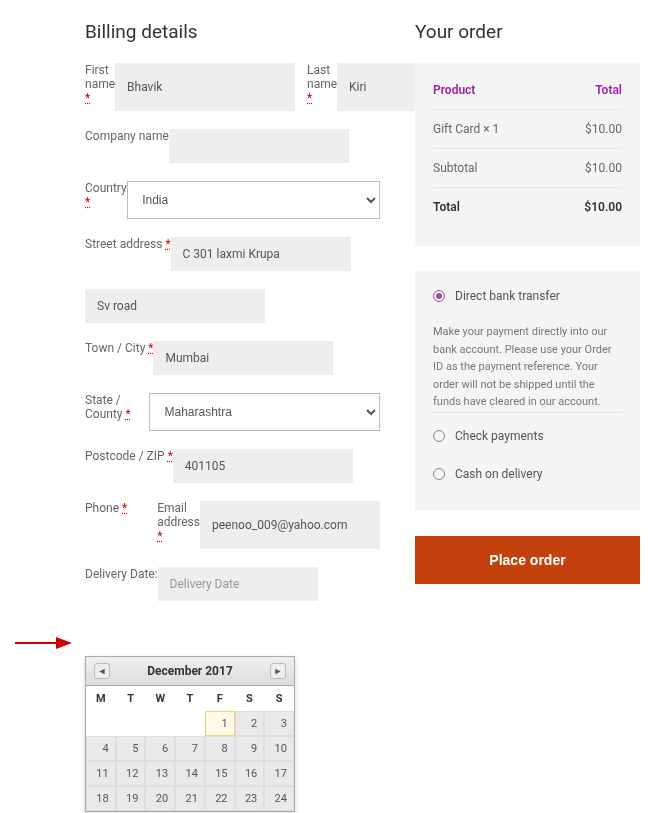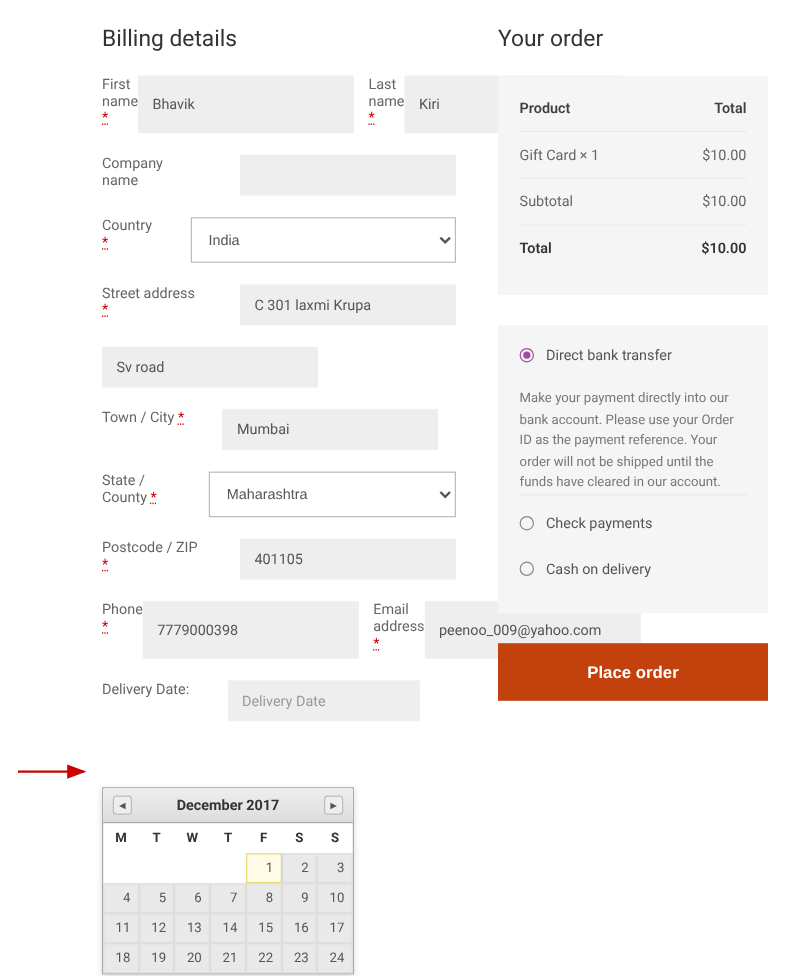--- a/index.html
+++ b/index.html
@@ -3,36 +3,36 @@
   <meta charset="utf-8">
   <style>
     * { box-sizing: border-box; margin: 0; padding: 0; }
     body { font-family: -apple-system, BlinkMacSystemFont, "Segoe UI", Roboto, sans-serif; color: #333; background: #fff; width: 665px; }
     .container { display: flex; padding: 20px 0 0 85px; gap: 35px; }
     .billing { width: 295px; }
     .order { width: 225px; flex-shrink: 0; }
     h2 { font-size: 19px; font-weight: 400; color: #333; margin-bottom: 20px; }
     .row { display: flex; gap: 12px; margin-bottom: 18px; }
     .field { flex: 1; display: flex; flex-direction: row; }
-    .field.full { width: 100%; gap: 32px; }
+    .field.full { width: 100%; }
     label { font-size: 12px; color: #666; margin-bottom: 6px; }
     .req { color: #c00; text-decoration: underline dotted; }
     input[type=text], textarea { border: none; background: #eee; padding: 10px 12px; font-size: 12px; color: #555; font-family: inherit; }
     input[type=text]::placeholder, textarea::placeholder { color: #999; }
     select { border: 1px solid #bbb; background: #fff; padding: 6px 10px; font-size: 12px; color: #555; width: 100%; height: 38px; }
     textarea { resize: vertical; height: 55px; }
     .arrow { position: absolute; left: 15px; top: 634px; }
     .arrow svg { display: block; }
     
     .order-box { background: #f5f5f5; padding: 20px 18px; margin-bottom: 25px; }
     .order-row { display: flex; justify-content: space-between; font-size: 12px; padding: 12px 0; border-top: 1px solid rgba(0,0,0,0.05); }
     .order-row:first-child { border-top: none; font-weight: 600; color: #333; padding-top: 0; }
     .order-row .olabel { color: #666; }
     .order-row .oval { color: #666; }
-    .order-row.head .olabel, .order-row.head .oval { color: #404040; font-weight: 600; }
+    .order-row.head .olabel, .order-row.head .oval { color: #a21caf; font-weight: 600; }
     .order-row.total .olabel, .order-row.total .oval { color: #333; font-weight: 600; }
     
     .pay-box { background: #f5f5f5; padding: 18px; margin-bottom: 25px; }
     .pay-opt { display: flex; align-items: center; font-size: 12px; color: #555; padding: 12px 0; }
     .pay-opt:first-child { padding-top: 0; }
     .radio { width: 12px; height: 12px; border: 1px solid #888; border-radius: 50%; margin-right: 10px; display: inline-flex; align-items: center; justify-content: center; }
     .radio.sel { border-color: #a04b9f; }
     .radio.sel::after { content: ""; width: 6px; height: 6px; background: #a04b9f; border-radius: 50%; }
     .pay-desc { font-size: 11px; color: #777; line-height: 1.6; padding: 8px 0 1px 0; border-bottom: 1px solid rgba(0,0,0,0.06); margin-bottom: 4px; }
     
@@ -110,21 +110,20 @@
     <div class="row">
       <div class="field full">
         <label><span>Postcode / ZIP</span> <span class="req">*</span></label>
         <input type="text" value="401105" style="">
       </div>
     </div>
 
     <div class="row">
       <div class="field">
         <label><span>Phone</span> <span class="req">*</span></label>
-        <input type="text" value="7779000398" style="">
       </div>
       <div class="field">
         <label><span>Email address</span> <span class="req">*</span></label>
         <input type="text" value="peenoo_009@yahoo.com" style="">
       </div>
     </div>
 
     <div class="row">
       <div class="field full">
         <label>Delivery Date:</label>

